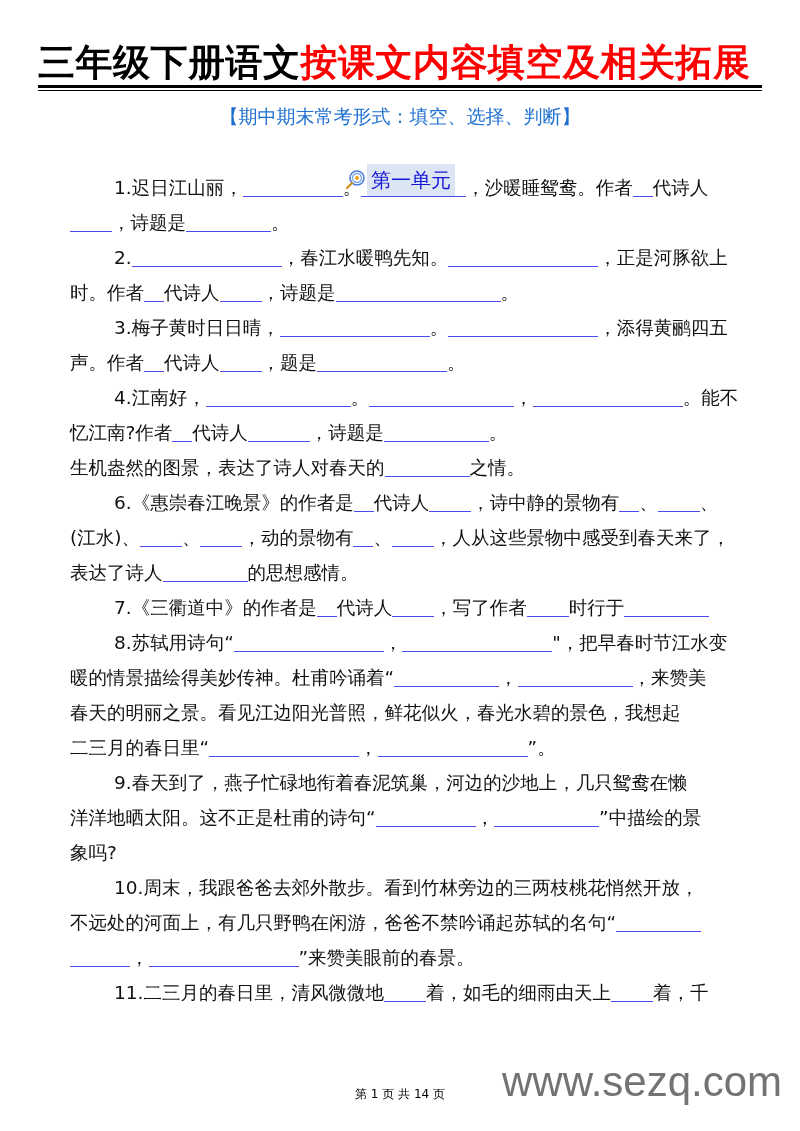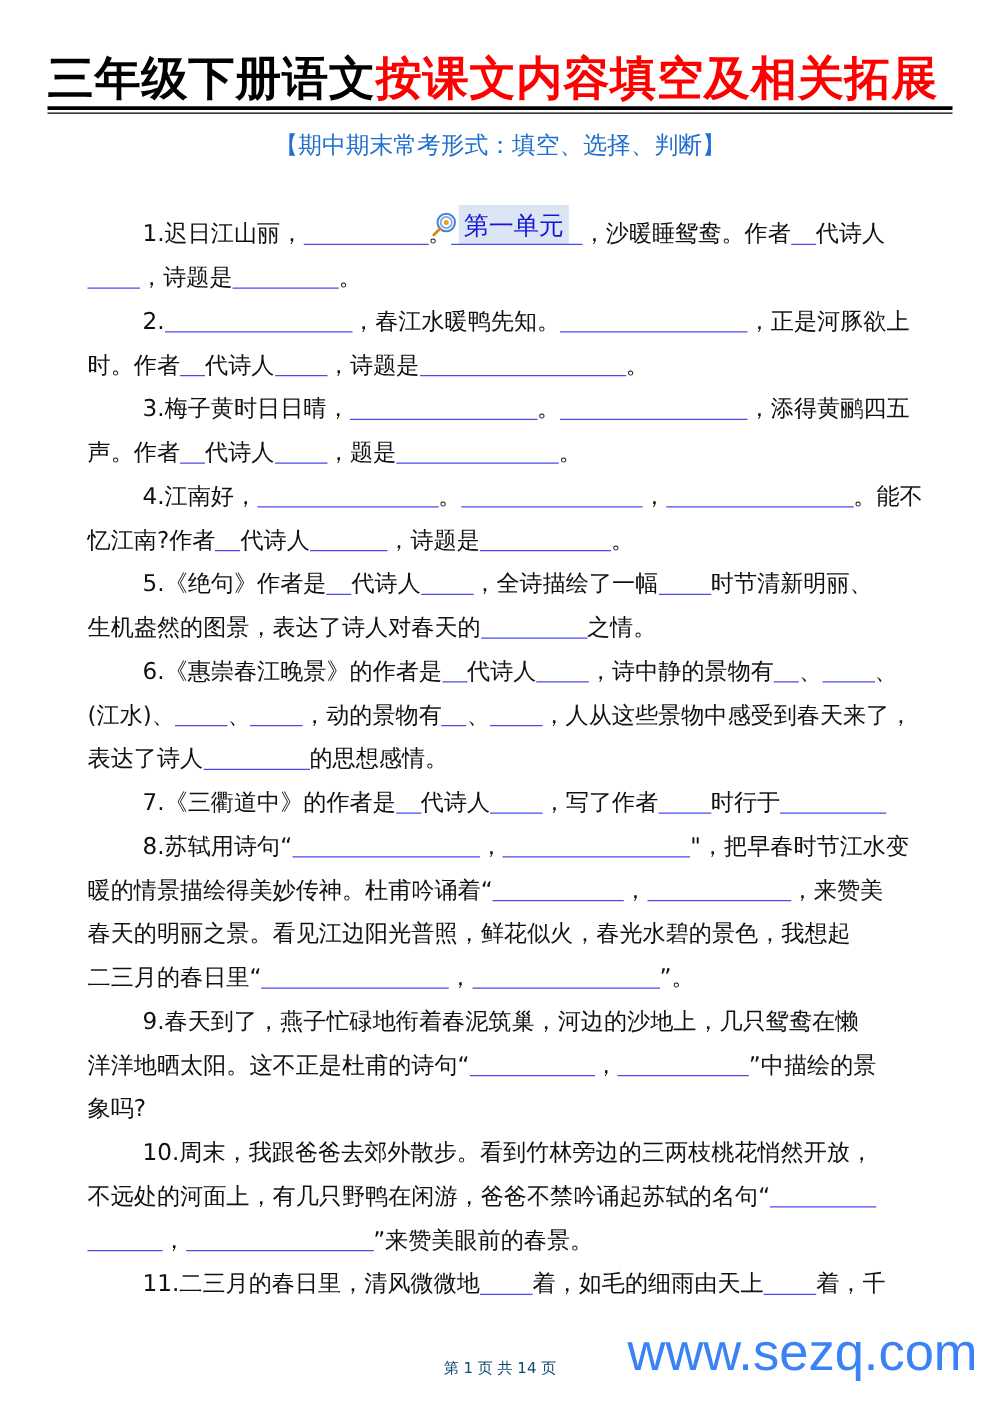--- a/index.html
+++ b/index.html
@@ -16,22 +16,22 @@
     .subtitle { position: absolute; left: 0; top: 103px; width: 800px; text-align: center;
                 font-size: 19px; color: #1f6fd1; line-height: 26px; }
     .unit { position: absolute; left: 345px; top: 135px; height: 34px; display: flex; align-items: center; margin-top: 28px; }
     .unit .icon { width: 20px; height: 20px; margin-right: 2px; }
     .unit .label { background: #dbe5f3; color: #1515d8; font-size: 20px; padding: 2px 4px; line-height: 28px; }
     .body { position: absolute; left: 38px; top: 170px; width: 724px; font-size: 18.5px; line-height: 35px; }
     .line { white-space: nowrap; height: 35px; margin-left: 32px; }
     .indent { padding-left: 44px; }
     .blank { display: inline-block; border-bottom: 1.5px solid #4a4aee; height: 22px; vertical-align: -3px; }
     .footer { position: absolute; left: 0; top: 1086px; width: 800px; text-align: center;
-              font-size: 12px; color: #0c4a6e; }
-    .watermark { position: absolute; left: 502px; top: 1058px; font-size: 42px; color: #3b82f6;
+              font-size: 12px; color: #000000; }
+    .watermark { position: absolute; left: 502px; top: 1058px; font-size: 42px; color: #737373;
                  font-family: "Liberation Sans", sans-serif; letter-spacing: 0px; }
   </style>
 </head>
 <body>
 
 <div class="title">
   <span class="black">三年级下册语文</span><span class="red">按课文内容填空及相关拓展</span>
 </div>
 <div class="rule r1"></div>
 <div class="rule r2"></div>
@@ -50,21 +50,20 @@
 
 <div class="body" id="body">
     <div class="line indent"><span>1.迟日江山丽，</span><span class="blank" style="width: 100px;"></span><span>。</span><span class="blank" style="width: 105px;"></span><span>，沙暖睡鸳鸯。作者</span><span class="blank" style="width: 20px;"></span><span>代诗人</span></div>
     <div class="line"><span class="blank" style="width: 42px;"></span><span>，诗题是</span><span class="blank" style="width: 85px;"></span><span>。</span></div>
     <div class="line indent"><span>2.</span><span class="blank" style="width: 150px;"></span><span>，春江水暖鸭先知。</span><span class="blank" style="width: 150px;"></span><span>，正是河豚欲上</span></div>
     <div class="line"><span>时。作者</span><span class="blank" style="width: 20px;"></span><span>代诗人</span><span class="blank" style="width: 42px;"></span><span>，诗题是</span><span class="blank" style="width: 165px;"></span><span>。</span></div>
     <div class="line indent"><span>3.梅子黄时日日晴，</span><span class="blank" style="width: 150px;"></span><span>。</span><span class="blank" style="width: 150px;"></span><span>，添得黄鹂四五</span></div>
     <div class="line"><span>声。作者</span><span class="blank" style="width: 20px;"></span><span>代诗人</span><span class="blank" style="width: 42px;"></span><span>，题是</span><span class="blank" style="width: 130px;"></span><span>。</span></div>
     <div class="line indent"><span>4.江南好，</span><span class="blank" style="width: 145px;"></span><span>。</span><span class="blank" style="width: 145px;"></span><span>，</span><span class="blank" style="width: 150px;"></span><span>。能不</span></div>
     <div class="line"><span>忆江南?作者</span><span class="blank" style="width: 20px;"></span><span>代诗人</span><span class="blank" style="width: 62px;"></span><span>，诗题是</span><span class="blank" style="width: 105px;"></span><span>。</span></div>
-    <div class="line indent"><span>5.《绝句》作者是</span><span class="blank" style="width: 20px;"></span><span>代诗人</span><span class="blank" style="width: 42px;"></span><span>，全诗描绘了一幅</span><span class="blank" style="width: 42px;"></span><span>时节清新明丽、</span></div>
     <div class="line"><span>生机盎然的图景，表达了诗人对春天的</span><span class="blank" style="width: 85px;"></span><span>之情。</span></div>
     <div class="line indent"><span>6.《惠崇春江晚景》的作者是</span><span class="blank" style="width: 20px;"></span><span>代诗人</span><span class="blank" style="width: 42px;"></span><span>，诗中静的景物有</span><span class="blank" style="width: 20px;"></span><span>、</span><span class="blank" style="width: 42px;"></span><span>、</span></div>
     <div class="line"><span>(江水)、</span><span class="blank" style="width: 42px;"></span><span>、</span><span class="blank" style="width: 42px;"></span><span>，动的景物有</span><span class="blank" style="width: 20px;"></span><span>、</span><span class="blank" style="width: 42px;"></span><span>，人从这些景物中感受到春天来了，</span></div>
     <div class="line"><span>表达了诗人</span><span class="blank" style="width: 85px;"></span><span>的思想感情。</span></div>
     <div class="line indent"><span>7.《三衢道中》的作者是</span><span class="blank" style="width: 20px;"></span><span>代诗人</span><span class="blank" style="width: 42px;"></span><span>，写了作者</span><span class="blank" style="width: 42px;"></span><span>时行于</span><span class="blank" style="width: 85px;"></span></div>
     <div class="line indent"><span>8.苏轼用诗句“</span><span class="blank" style="width: 150px;"></span><span>，</span><span class="blank" style="width: 150px;"></span><span>"，把早春时节江水变</span></div>
     <div class="line"><span>暖的情景描绘得美妙传神。杜甫吟诵着“</span><span class="blank" style="width: 105px;"></span><span>，</span><span class="blank" style="width: 115px;"></span><span>，来赞美</span></div>
     <div class="line"><span>春天的明丽之景。看见江边阳光普照，鲜花似火，春光水碧的景色，我想起</span></div>
     <div class="line"><span>二三月的春日里“</span><span class="blank" style="width: 150px;"></span><span>，</span><span class="blank" style="width: 150px;"></span><span>”。</span></div>
     <div class="line indent"><span>9.春天到了，燕子忙碌地衔着春泥筑巢，河边的沙地上，几只鸳鸯在懒</span></div>

